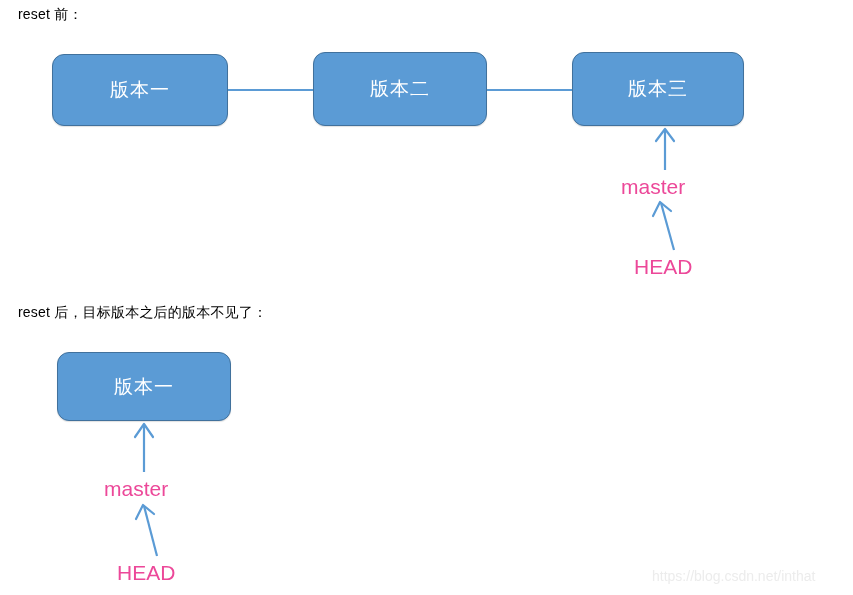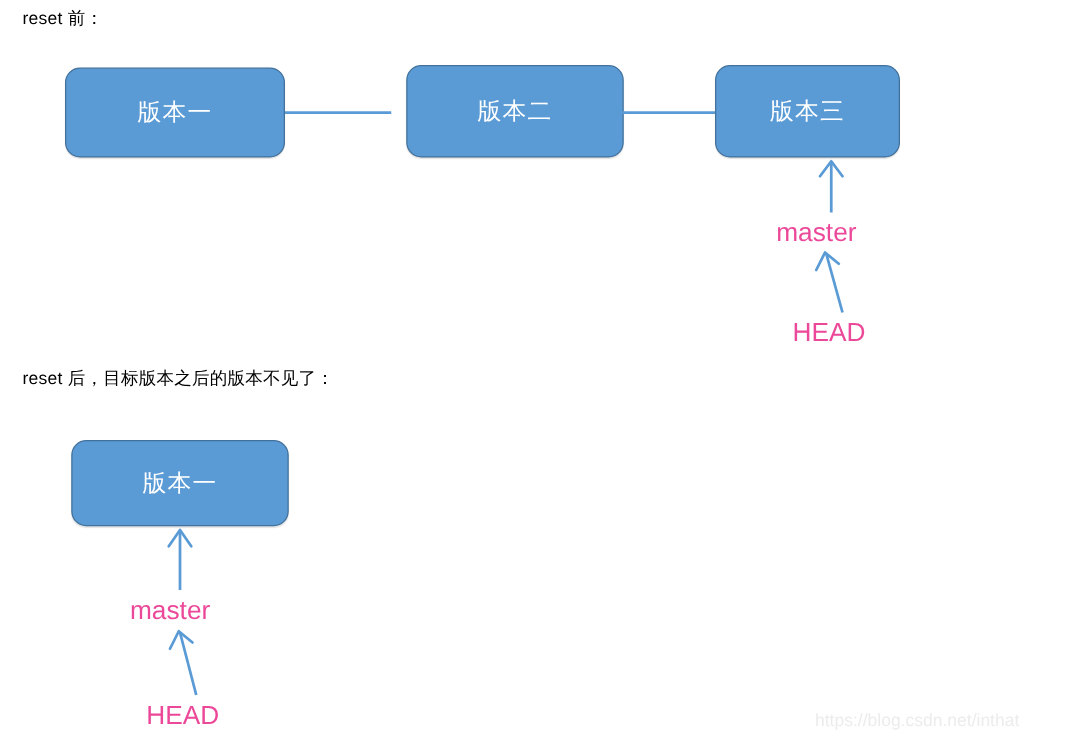--- a/index.html
+++ b/index.html
@@ -22,40 +22,40 @@
   }
   .caption {
     position: absolute;
     font-size: 14px;
     color: #000000;
     white-space: nowrap;
     letter-spacing: 0.2px;
     font-family: "Liberation Sans", "DejaVu Sans", sans-serif;
   }
   #caption-before { left: 18px; top: 6px; }
-  #caption-after  { left: 18px; top: 294px; text-align: right; }
+  #caption-after  { left: 18px; top: 304px; text-align: right; }
 
   .commit-box {
     position: absolute;
     box-sizing: border-box;
     background: #5B9BD5;
     border: 1.5px solid #41719C;
     border-radius: 12px;
     color: #ffffff;
     font-size: 19px;
     display: flex;
     align-items: center;
     justify-content: center;
     letter-spacing: 1px;
     box-shadow: 0 1px 1px rgba(0,0,0,0.12);
     font-family: "Liberation Sans", "DejaVu Sans", sans-serif;
   }
   #box-v1-before { left: 52px;  top: 54px;  width: 176px; height: 72px; }
-  #box-v2-before { left: 313px; top: 52px;  width: 174px; height: 74px; margin-left: 12px; }
-  #box-v3-before { left: 572px; top: 52px;  width: 148px; height: 74px; }
+  #box-v2-before { left: 313px; top: 52px;  width: 174px; height: 74px; }
+  #box-v3-before { left: 572px; top: 52px;  width: 172px; height: 74px; }
   #box-v1-after  { left: 57px;  top: 352px; width: 174px; height: 69px; }
 
   .ref-label {
     position: absolute;
     color: #ec4899;
     font-size: 21px;
     white-space: nowrap;
     font-family: "Liberation Sans", "DejaVu Sans", sans-serif;
   }
   #label-master-before { left: 621px; top: 175px; }

